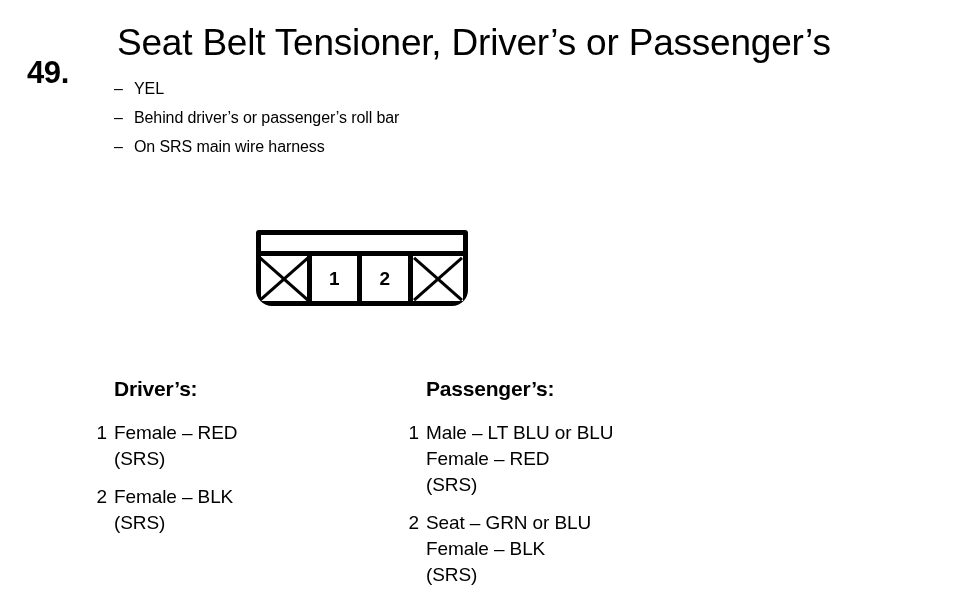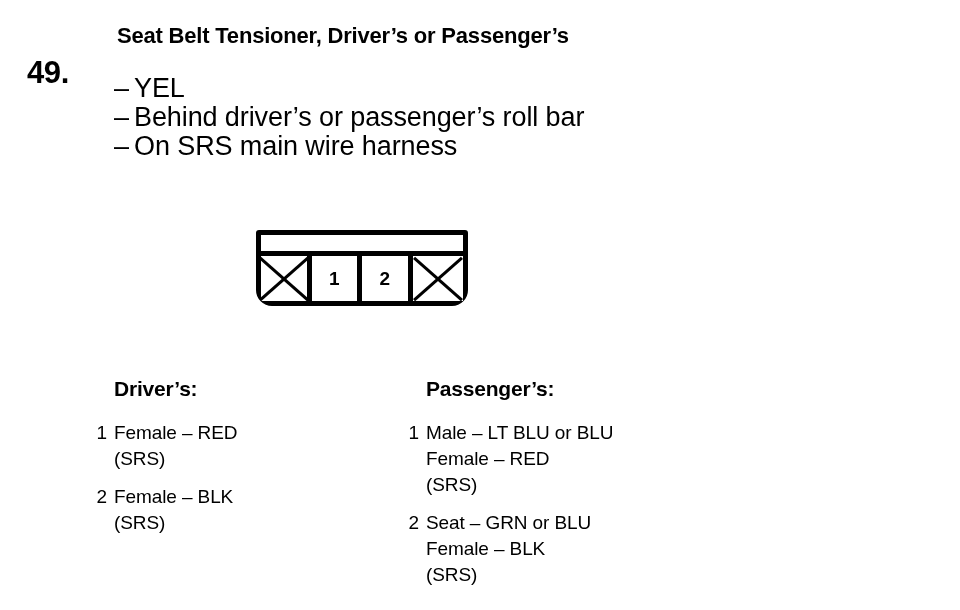--- a/index.html
+++ b/index.html
@@ -30,36 +30,36 @@
     font-size: 31px;
     font-weight: bold;
     letter-spacing: -0.4px;
     line-height: 1;
     margin-top: 32px;
   }
   #page-title {
     position: absolute;
     left: 117px;
     top: 24px;
-    font-size: 22px;
-    font-weight: bold;
+    font-size: 37px;
+    font-weight: normal;
     letter-spacing: -0.2px;
     line-height: 1.05;
     white-space: nowrap;
   }
 
   
   #spec-list {
     position: absolute;
     left: 114px;
     top: 74px;
     width: 620px;
   }
   .spec-line {
-    font-size: 27px;
+    font-size: 16px;
     line-height: 29px;
     white-space: nowrap;
     letter-spacing: -0.1px;
   }
   .spec-dash {
     display: inline-block;
     width: 20px;
   }
 
   

